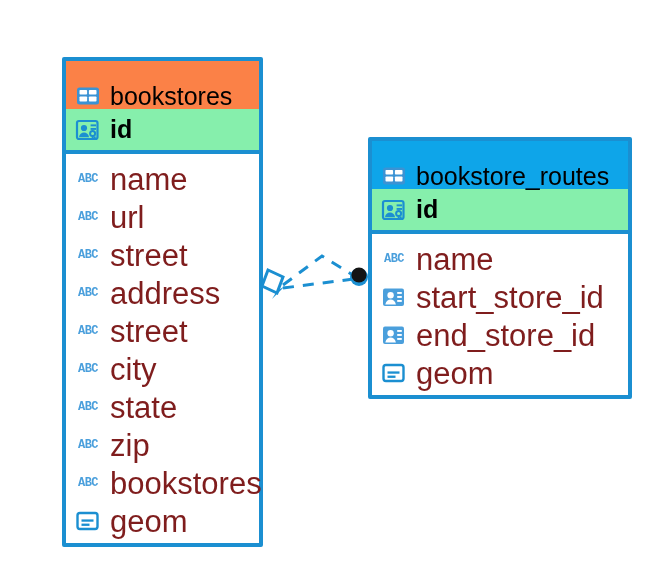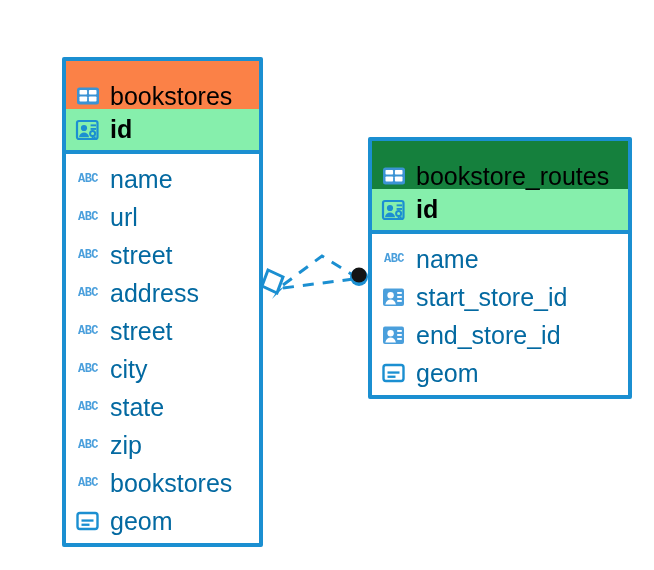--- a/index.html
+++ b/index.html
@@ -27,21 +27,21 @@
 
   .er-header {
     display: flex;
     align-items: flex-end;
     box-sizing: border-box;
     height: 48px;
     padding: 0 10px 0 9px;
     gap: 9px;
   }
   .er-header.accent-orange { background: #fb8147; }
-  .er-header.accent-grey   { background: #15803d; }
+  .er-header.accent-grey   { background: #0ea5e9; }
 
   .er-header-title {
     font-size: 25px;
     color: #000000;
     line-height: 1;
     white-space: nowrap;
   }
 
   
   .er-pk-row {
@@ -66,22 +66,22 @@
 
   .er-row {
     display: flex;
     align-items: center;
     box-sizing: border-box;
     height: 38px;
     padding: 0 10px 0 9px;
     gap: 9px;
   }
   .er-row-label {
-    font-size: 25px;
-    color: #0369a1;
+    font-size: 31px;
+    color: #7f1d1d;
     line-height: 1;
     white-space: nowrap;
   }
 
   
   .icon {
     flex: 0 0 auto;
     display: block;
     width: 26px;
     height: 26px;

